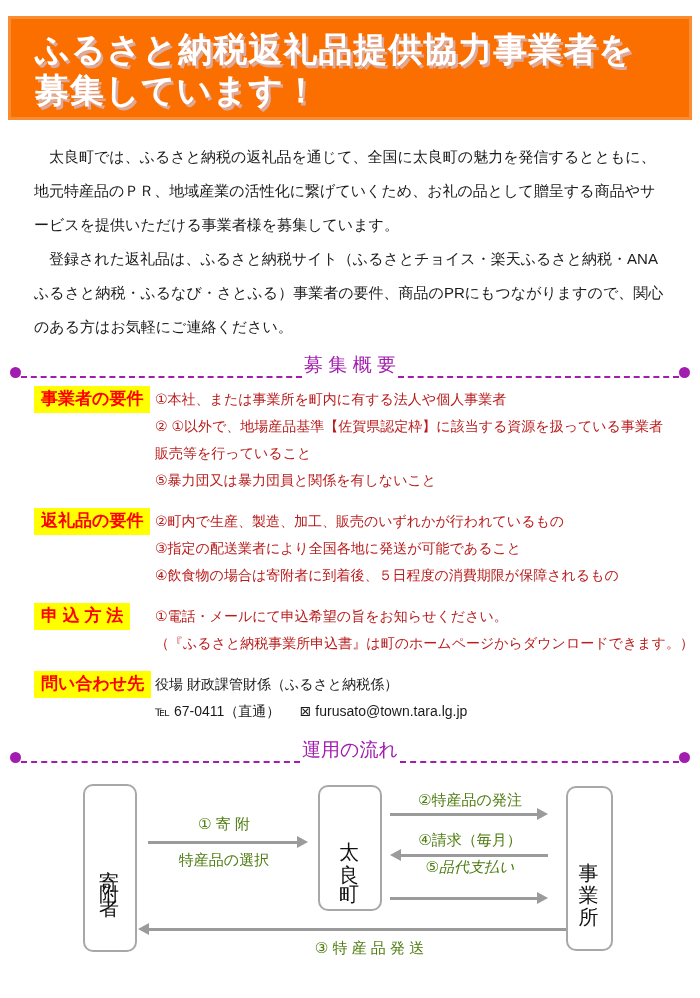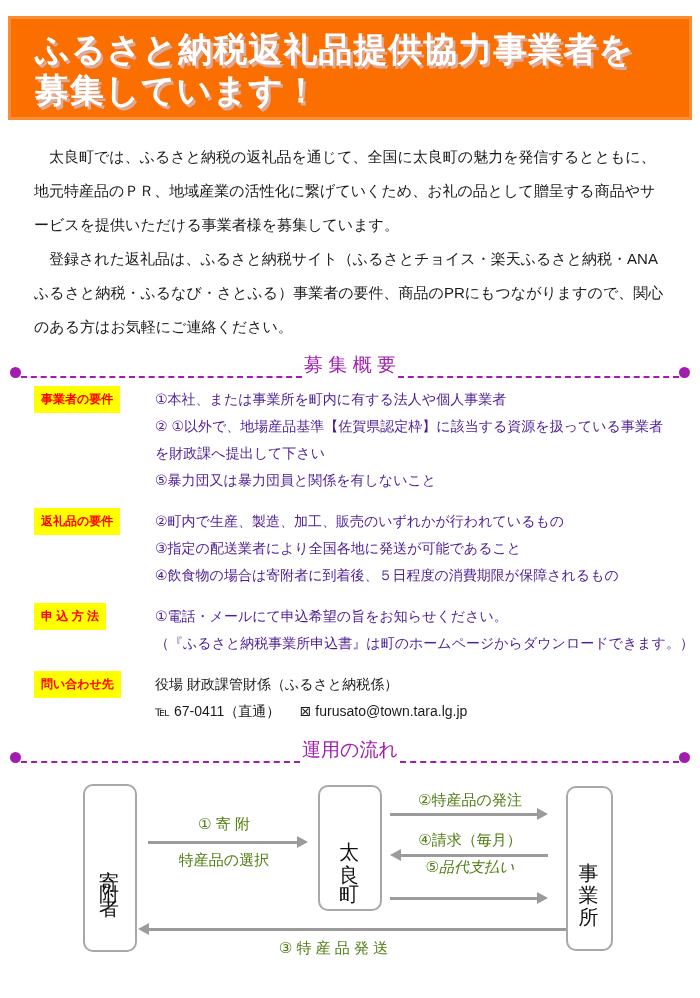--- a/index.html
+++ b/index.html
@@ -28,23 +28,23 @@
     margin:10px 10px 8px 10px; height:24px;
   }
   .divider .dot { width:11px; height:11px; border-radius:50%; background:currentColor; flex:0 0 auto; }
   .divider .dash { flex:1 1 auto; border-top:2px dashed currentColor; height:0; }
   .divider .divider-title { font-size:19px; padding:0 2px; white-space:nowrap; }
   
   .section { display:grid; grid-template-columns:121px 1fr; margin:8px 0 14px 34px; }
   .section-label {
     justify-self:start; align-self:start;
     background:#ffff00; color:#ff0000; font-weight:bold;
-    font-size:12px; line-height:20px; padding:3px 7px 4px 7px; white-space:nowrap;
+    font-size:17px; line-height:20px; padding:3px 7px 4px 7px; white-space:nowrap;
   }
-  .section-items { list-style:none; font-size:14px; line-height:27px; color:#4c1d95; }
+  .section-items { list-style:none; font-size:14px; line-height:27px; color:#b91c1c; }
   .contact-line { font-size:14px; line-height:27px; }
   .glyph { font-size:14px; }
   
   .flow { position:relative; height:205px; margin-top:6px; }
   .fbox {
     position:absolute; background:#fff; border:2px solid #a8a8a8; border-radius:10px;
     display:flex; align-items:center; justify-content:center;
     font-size:20px; color:#111;
   }
   .fbox span {
@@ -86,21 +86,21 @@
     <span class="divider-title">募 集 概 要</span>
     <span class="dash"></span>
     <span class="dot"></span>
   </div>
 
   <div class="section">
     <span class="section-label">事業者の要件</span>
     <ul class="section-items">
       <li>①本社、または事業所を町内に有する法人や個人事業者</li>
       <li>② ①以外で、地場産品基準【佐賀県認定枠】に該当する資源を扱っている事業者</li>
-      <li>を財政課へ提出して下さい</li>
+      <li>販売等を行っていること</li>
       <li>⑤暴力団又は暴力団員と関係を有しないこと</li>
     </ul>
   </div>
 
   <div class="section">
     <span class="section-label">返礼品の要件</span>
     <ul class="section-items">
       <li>②町内で生産、製造、加工、販売のいずれかが行われているもの</li>
       <li>③指定の配送業者により全国各地に発送が可能であること</li>
       <li>④飲食物の場合は寄附者に到着後、５日程度の消費期限が保障されるもの</li>
@@ -155,16 +155,16 @@
     <div class="flabel" style="left:390px; top:20px; width:160px;">②特産品の発注</div>
     <div class="arr right" style="left:390px; top:42px; width:148px;"></div>
 
     <div class="flabel" style="left:390px; top:60px; width:160px;">④請求（毎月）</div>
     <div class="arr left" style="left:400px; top:83px; width:148px;"></div>
 
     <div class="flabel" style="left:390px; top:87px; width:160px;font-style:italic;">⑤品代支払い</div>
     <div class="arr right" style="left:390px; top:126px; width:148px;"></div>
 
     <div class="arr left" style="left:148px; top:157px; width:418px;"></div>
-    <div class="flabel" style="left:119px; top:168px; width:429px;">③ 特 産 品 発 送</div>
+    <div class="flabel" style="left:155px; top:168px; width:429px;">③ 特 産 品 発 送</div>
   </div>
 
 </div>
 
 </body></html>

